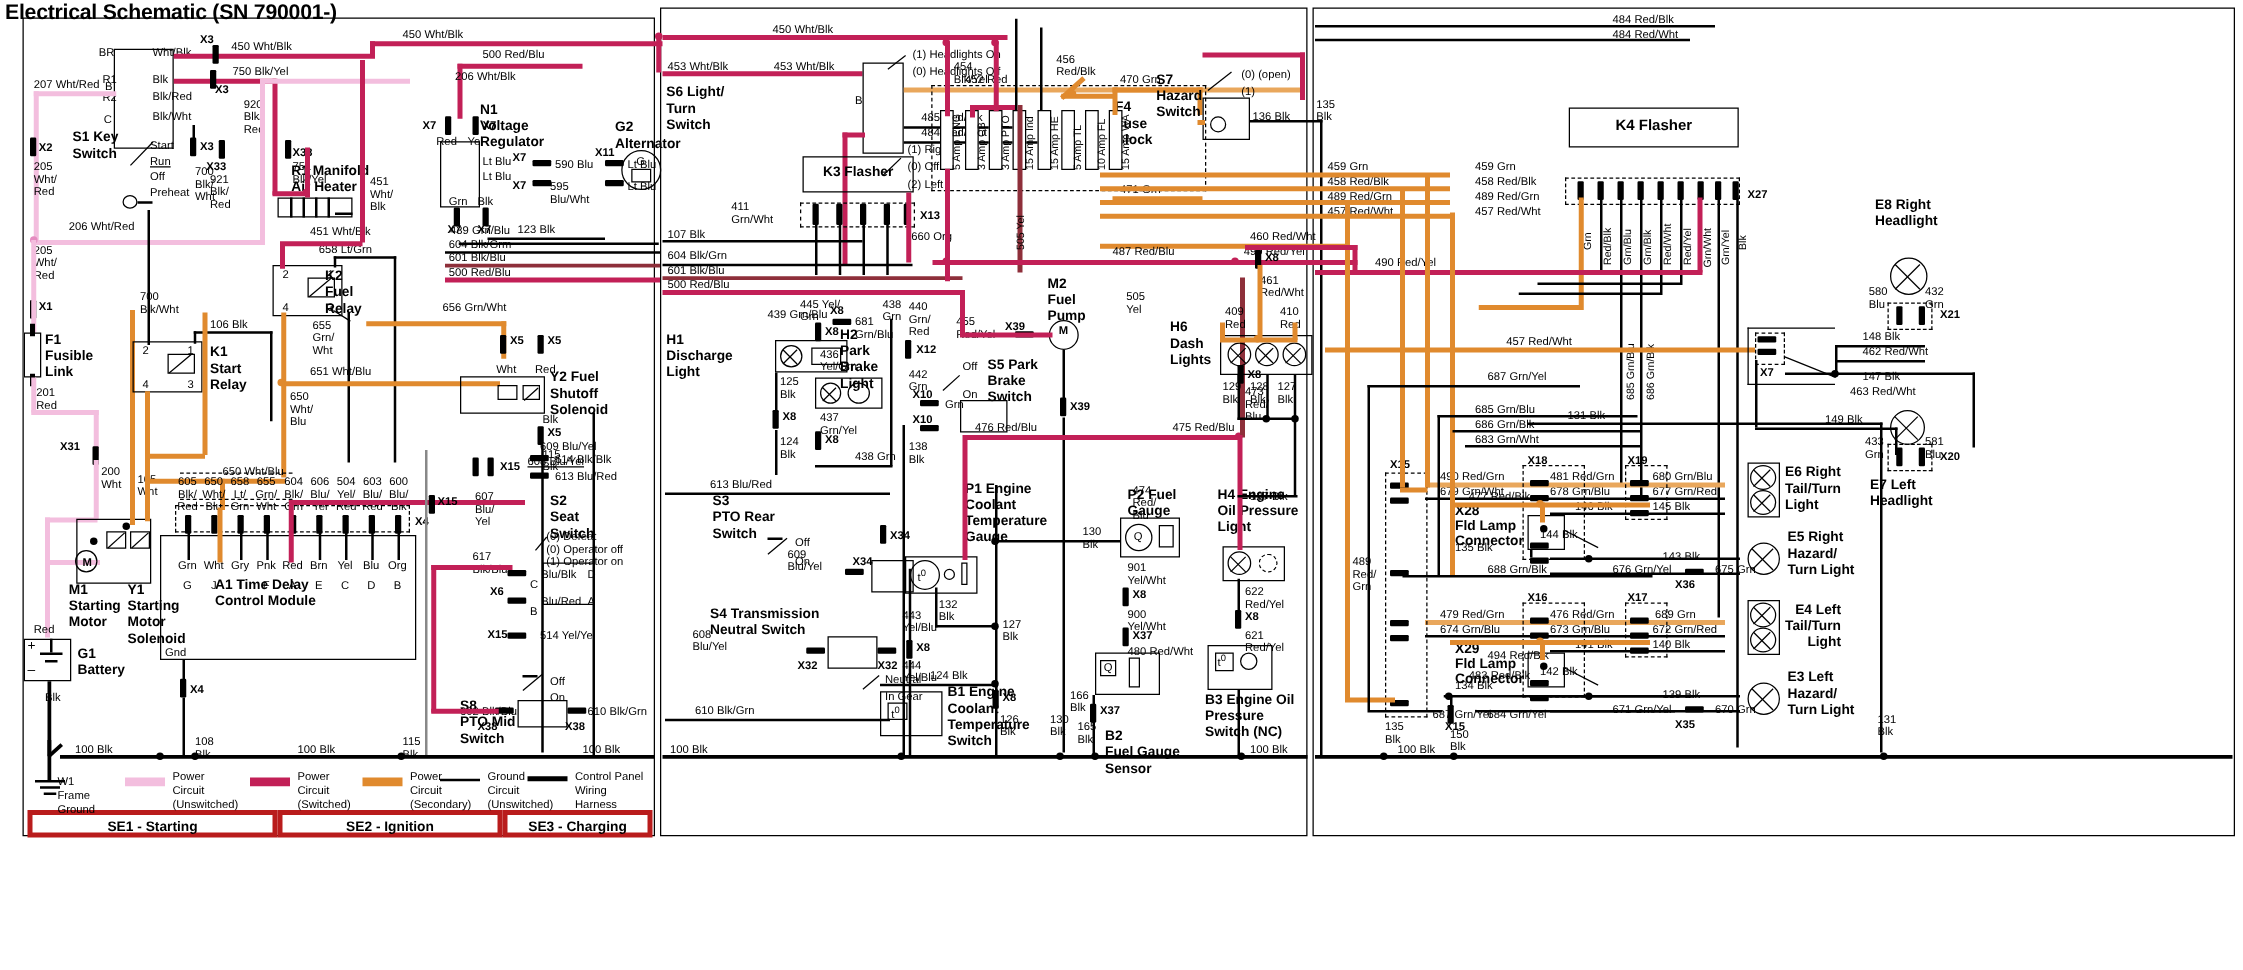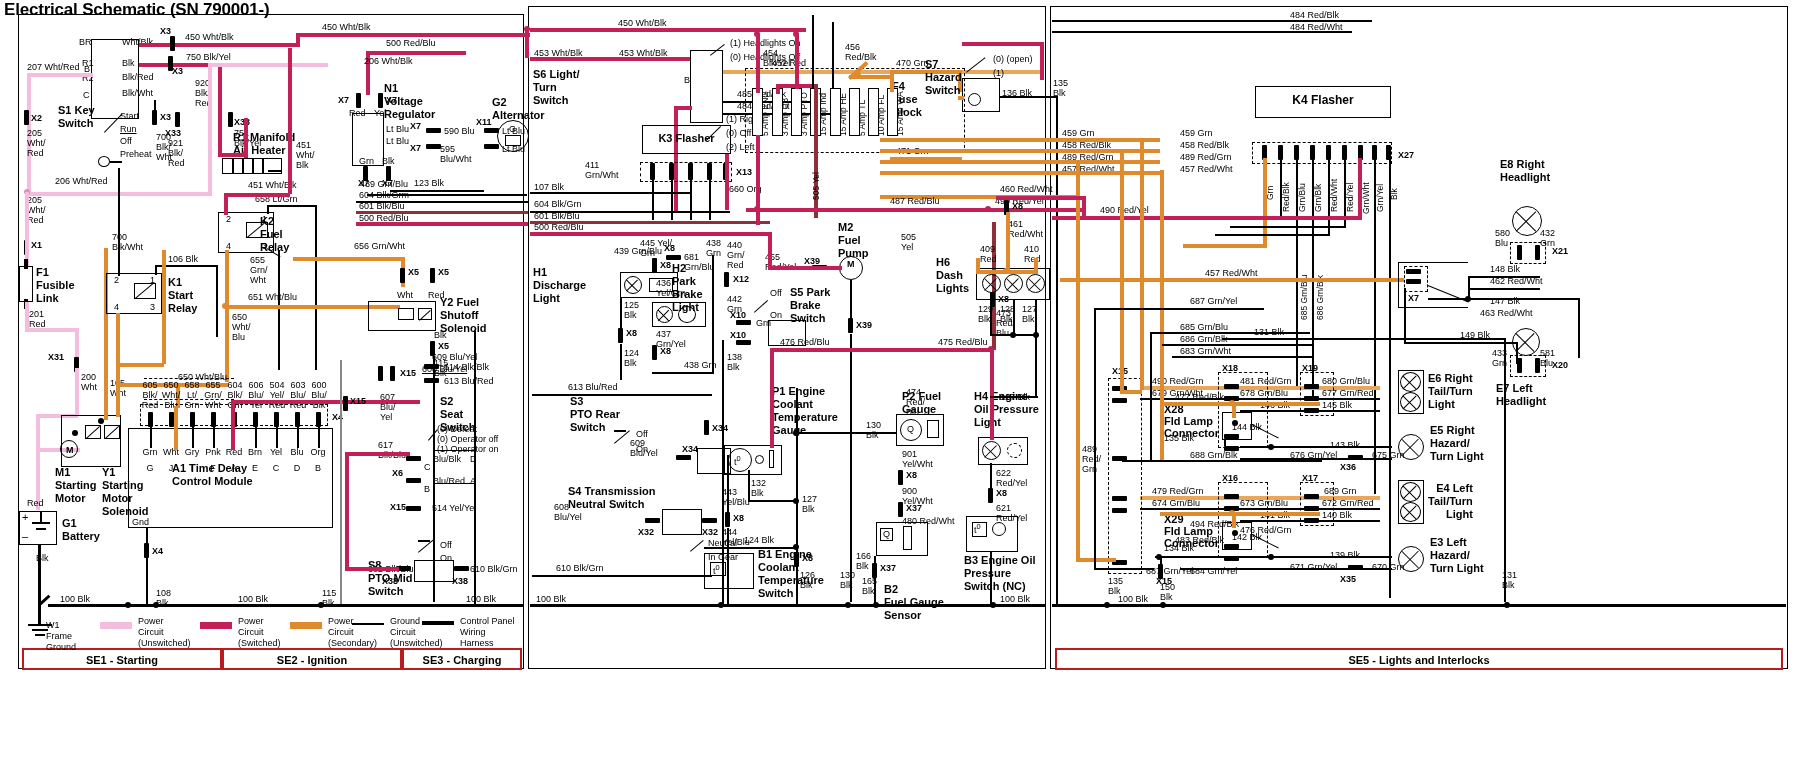--- a/index.html
+++ b/index.html
@@ -31,40 +31,39 @@
   .dash{position:absolute;border:1px dashed #000;box-sizing:border-box;}
   .conn{position:absolute;width:5px;height:15px;background:#000;border-radius:1px;}
   .connh{position:absolute;height:5px;width:15px;background:#000;border-radius:1px;}
   .dot{position:absolute;width:6px;height:6px;background:#000;border-radius:50%;}
   .dot.o{background:#e08a2e;}
   .bulb{position:absolute;border:1px solid #000;border-radius:50%;box-sizing:border-box;}
   .bulb:before,.bulb:after{content:"";position:absolute;left:-1px;top:50%;width:100%;height:1px;background:#000;}
   .bulb:before{transform:rotate(45deg);}
   .bulb:after{transform:rotate(-45deg);}
   .circ{position:absolute;border:1px solid #000;border-radius:50%;box-sizing:border-box;}
-  .segbox{position:absolute;border:2px solid #b91c1c;box-sizing:border-box;text-align:center;font-size:11px;font-weight:bold;padding-top:4px;}
+  .segbox{position:absolute;border:4px solid #b91c1c;box-sizing:border-box;text-align:center;font-size:11px;font-weight:bold;padding-top:4px;}
   .relaybox{position:absolute;border:1px solid #000;box-sizing:border-box;}
   .slash{position:absolute;background:#000;height:1px;transform-origin:0 0;}
   .fuse{position:absolute;border:1px solid #000;background:#fff;box-sizing:border-box;}
 </style>
 </head>
 <body>
 
 <div id="root">
 
   <div id="title">Electrical Schematic (SN 790001-)</div>
 
   <div class="frame" style="left:18px;top:14px;width:506px;height:655px;"></div>
   <div class="frame" style="left:528px;top:6px;width:518px;height:663px;"></div>
   <div class="frame" style="left:1050px;top:6px;width:738px;height:663px;"></div>
 
   <div class="segbox" style="left:22px;top:648px;width:200px;height:22px;">SE1 - Starting</div>
   <div class="segbox" style="left:222px;top:648px;width:180px;height:22px;">SE2 - Ignition</div>
   <div class="segbox" style="left:402px;top:648px;width:120px;height:22px;">SE3 - Charging</div>
-  <div class="segbox" style="left:1055px;top:648px;width:728px;height:22px;">SE5 - Lights and Interlocks</div>
 
   <div class="pw h c-unsw" style="left:100px;top:622px;width:32px;height:7px;"></div>
   <div class="lbl" style="left:138px;top:616px;line-height:11px;">Power<br>Circuit<br>(Unswitched)</div>
   <div class="pw h c-sw" style="left:200px;top:622px;width:32px;height:7px;"></div>
   <div class="lbl" style="left:238px;top:616px;line-height:11px;">Power<br>Circuit<br>(Switched)</div>
   <div class="pw h c-sec" style="left:290px;top:622px;width:32px;height:7px;"></div>
   <div class="lbl" style="left:328px;top:616px;line-height:11px;">Power<br>Circuit<br>(Secondary)</div>
   <div class="wire h" style="left:352px;top:623px;width:32px;height:2px;"></div>
   <div class="lbl" style="left:390px;top:616px;line-height:11px;">Ground<br>Circuit<br>(Unswitched)</div>
   <div class="wire h" style="left:422px;top:621px;width:32px;height:4px;"></div>
@@ -904,21 +903,21 @@
   <div class="wire h" style="left:1240px;top:446px;width:152px;"></div>
   <div class="wire h" style="left:1240px;top:458px;width:152px;"></div>
   <div class="dot" style="left:1268px;top:444px;"></div>
   <div class="connh" style="left:1348px;top:455px;"></div>
   <div class="bulb" style="left:1398px;top:434px;width:26px;height:26px;"></div>
   <div class="lbl mid b" style="left:1430px;top:424px;line-height:13px;">E5 Right<br>Hazard/<br>Turn Light</div>
 
   <div class="lbl b" style="left:1222px;top:473px;">X16</div>
   <div class="lbl b" style="left:1302px;top:473px;">X17</div>
   <div class="lbl" style="left:1152px;top:486px;">479 Red/Grn</div>
-  <div class="lbl" style="left:1240px;top:486px;margin-top:39px;">476 Red/Grn</div>
+  <div class="lbl" style="left:1240px;top:486px;">476 Red/Grn</div>
   <div class="lbl" style="left:1324px;top:486px;">689 Grn</div>
   <div class="lbl" style="left:1152px;top:498px;">674 Grn/Blu</div>
   <div class="lbl" style="left:1240px;top:498px;">673 Grn/Blu</div>
   <div class="lbl" style="left:1322px;top:498px;">672 Grn/Red</div>
   <div class="lbl" style="left:1260px;top:510px;">141 Blk</div>
   <div class="lbl" style="left:1322px;top:510px;">140 Blk</div>
   <div class="pw h c-sec2" style="left:1140px;top:496px;width:240px;"></div>
   <div class="wire h" style="left:1140px;top:508px;width:240px;"></div>
   <div class="wire h" style="left:1240px;top:520px;width:140px;"></div>
   <div class="dash" style="left:1218px;top:482px;width:50px;height:76px;"></div>

